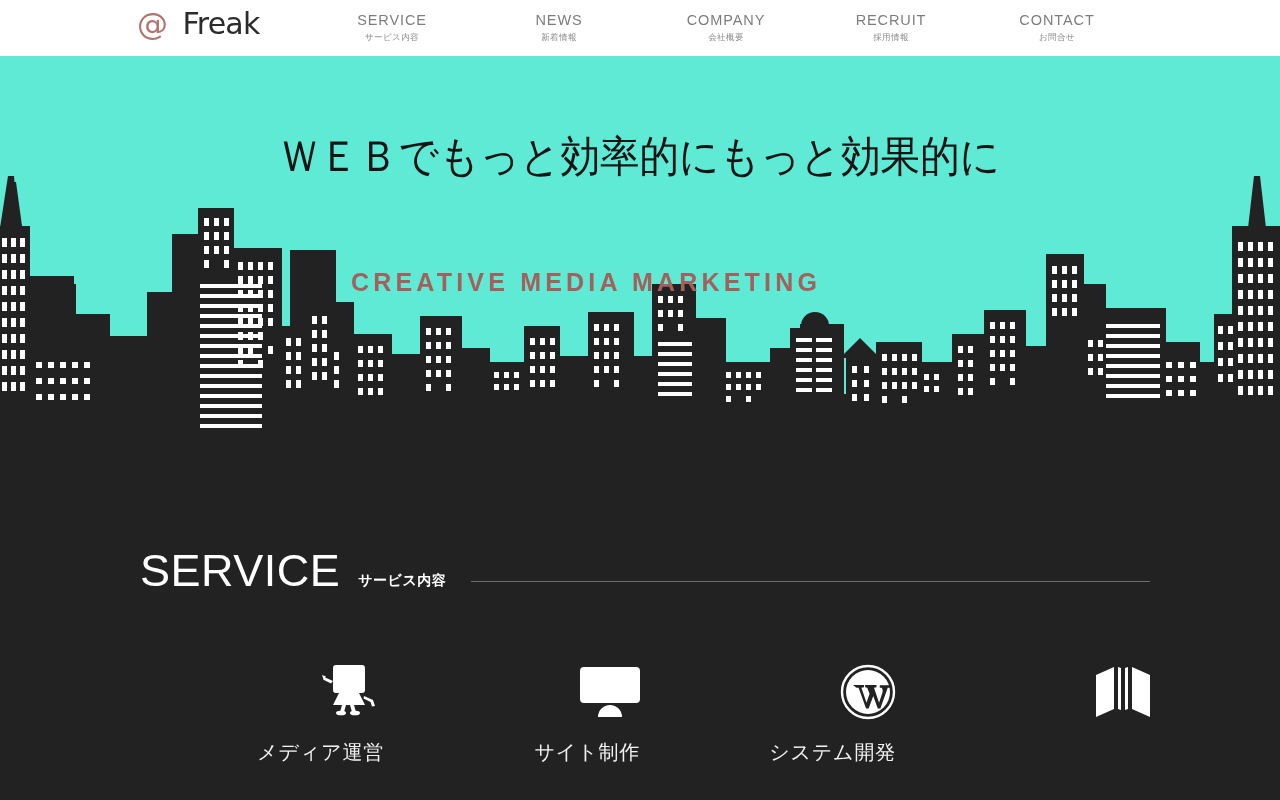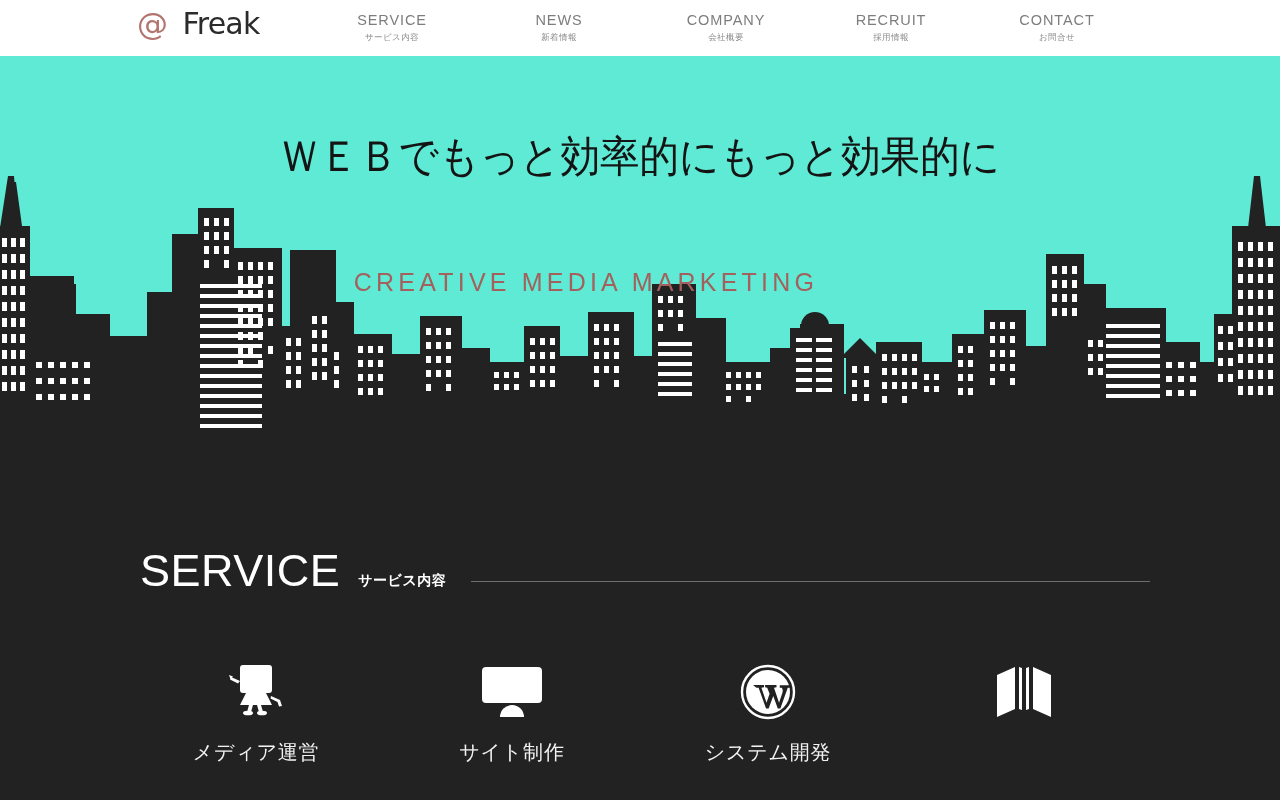--- a/index.html
+++ b/index.html
@@ -63,21 +63,21 @@
     font-family:"DejaVu Sans", sans-serif;
     font-size:43px; line-height:50px; color:#141414;
     font-weight:400; letter-spacing:0px;
     transform:scaleX(0.92); transform-origin:center;
   }
   .hero-sub {
     position:absolute; top:211px; left:0; width:1172px;
     text-align:center; z-index:10;
     font-family:"Liberation Sans", sans-serif;
     font-size:25px; line-height:30px; color:#a4605c;
-    font-weight:400; letter-spacing:4.2px;
+    font-weight:700; letter-spacing:4.2px;
   }
 
   
   .skyline {
     position:absolute; left:0; bottom:0; width:1280px; height:270px;
     display:block; z-index:5;
   }
 
   
   .dark {
@@ -102,21 +102,21 @@
     flex:1 1 auto; height:1px; background:#6d6d6d;
     margin-left:25px; position:relative; top:-4px;
   }
 
   .services {
     position:absolute; left:128px; top:225px; width:1024px; height:130px;
     display:flex;
   }
   .svc {
     width:256px; display:flex; flex-direction:column;
-    align-items:center; cursor:pointer;
+    align-items:flex-end; cursor:pointer;
   }
   .svc-icon {
     height:62px; display:flex; align-items:center; justify-content:center;
     margin-bottom:16px;
   }
   .svc-label {
     font-family:"DejaVu Sans", sans-serif;
     font-size:20px; line-height:26px; color:#f2f2f2;
     font-weight:400; letter-spacing:0.8px; white-space:nowrap;
   }

